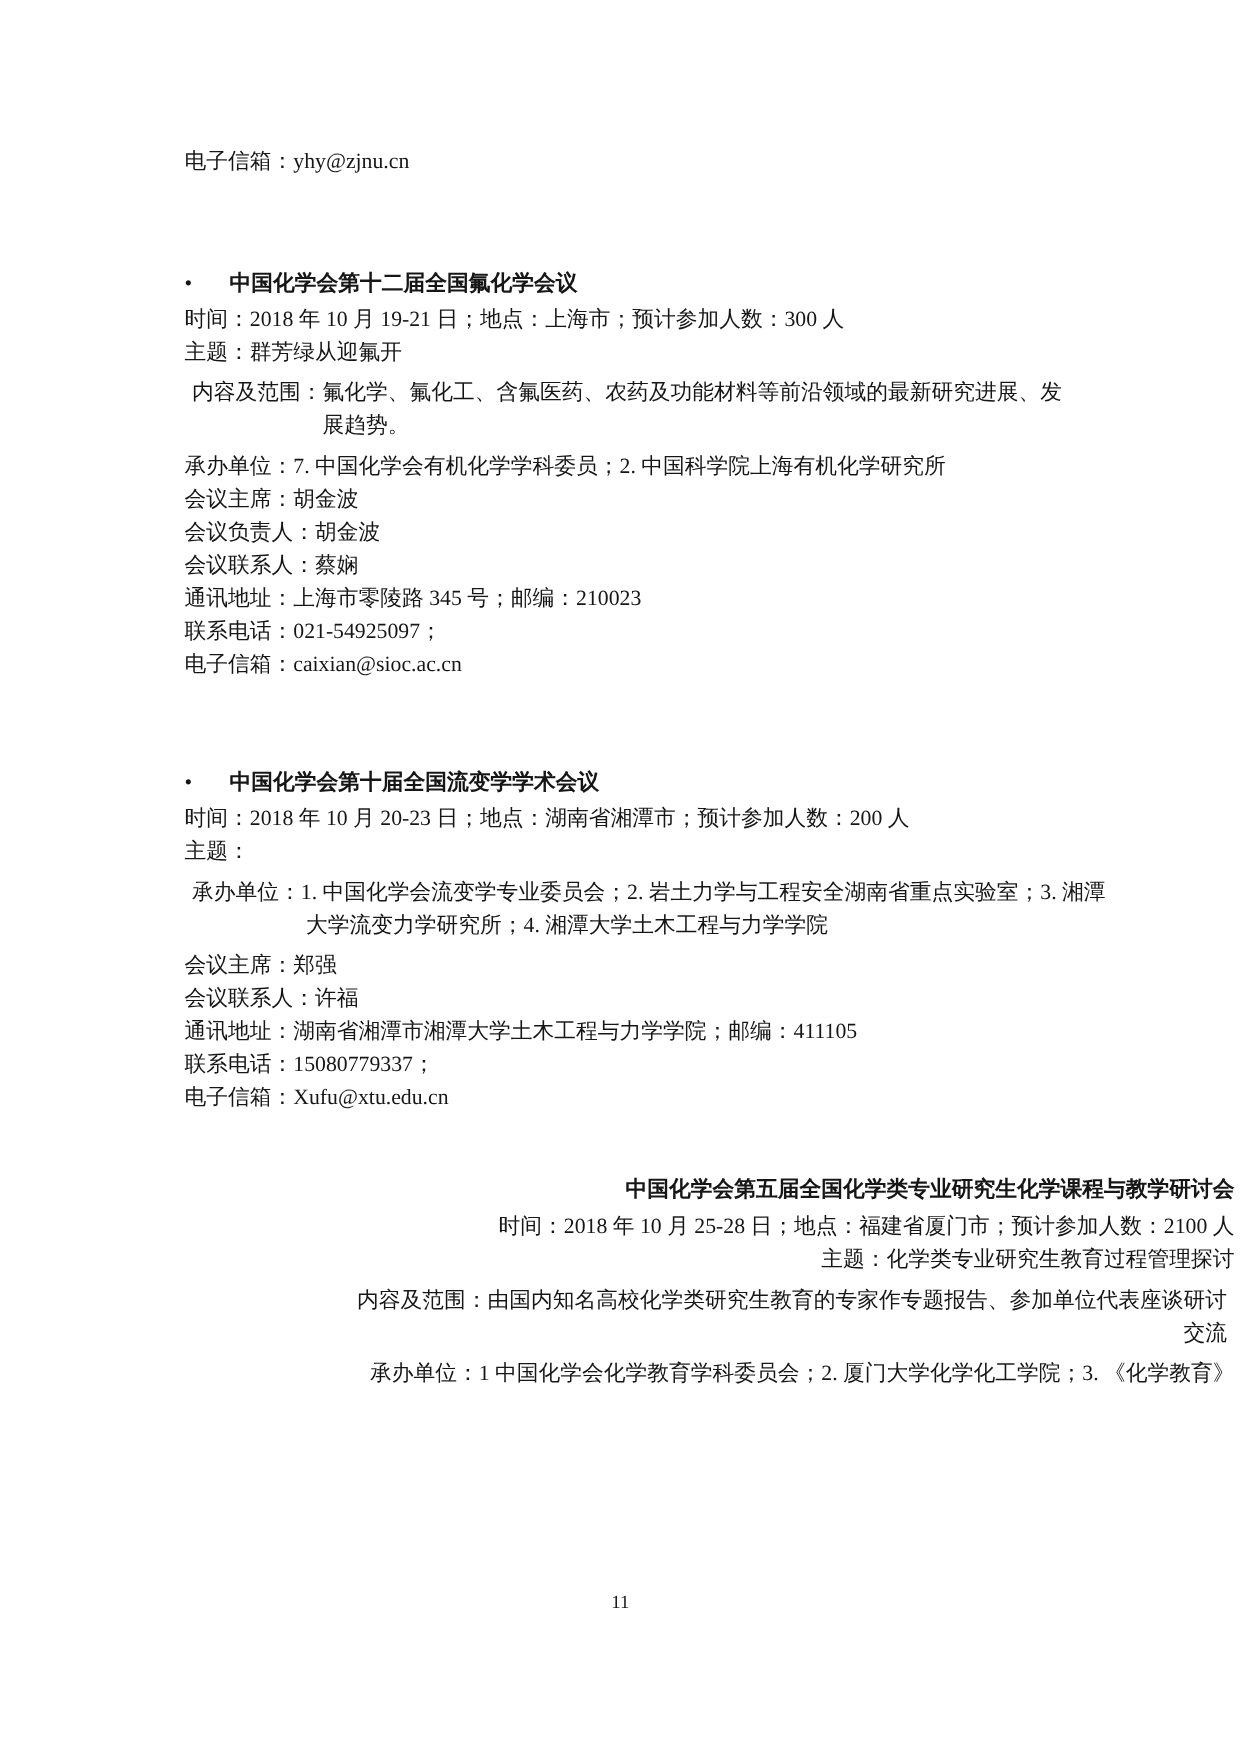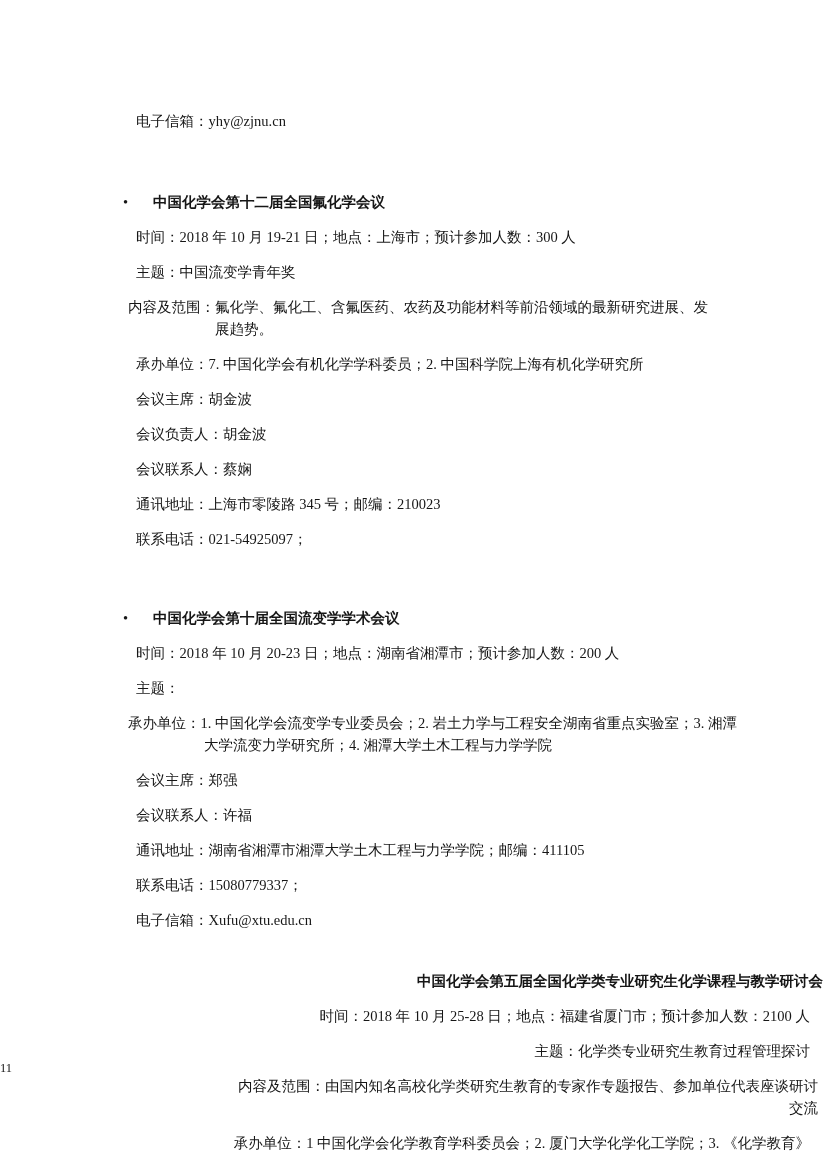--- a/index.html
+++ b/index.html
@@ -18,21 +18,21 @@
     line-height: 22px;
     color: #161616;
   }
   .content {
     position: absolute;
     left: 123px;
     top: 97px;
     width: 700px;
   }
   .ln {
-    margin: 13px;
+    margin: 0;
     white-space: pre;
   }
   .para {
     margin: 5px;
     white-space: pre-line;
   }
   .hang-scope {
     padding-left: 87px;
     text-indent: -87px;
   }
@@ -57,50 +57,51 @@
   .heading3 {
     font-weight: 700;
     padding-left: 24px;
     margin-bottom: 3px;
   }
   .pageno {
     position: absolute;
     top: 1060px;
     left: 0;
     width: 827px;
-    text-align: left;
+    text-align: center;
     font-size: 12.5px;
     line-height: 16px;
     font-family: "Liberation Serif", "DejaVu Serif", serif;
     color: #161616;
   }
 </style>
 </head>
 <body>
 
 <div class="page">
   <div class="content">
 
     <div class="ln">电子信箱：yhy@zjnu.cn</div>
 
     <section class="sec sec1">
       <div class="heading">
         <span class="bullet">•</span>
         <span class="title">中国化学会第十二届全国氟化学会议</span>
       </div>
       <div class="ln">时间：2018 年 10 月 19-21 日；地点：上海市；预计参加人数：300 人</div>
-      <div class="ln">主题：中国流变学青年奖</div>
+      <div class="ln">主题：群芳绿从迎氟开</div>
       <div class="para hang-scope">内容及范围：氟化学、氟化工、含氟医药、农药及功能材料等前沿领域的最新研究进展、发
 展趋势。</div>
       <div class="ln">承办单位：7. 中国化学会有机化学学科委员；2. 中国科学院上海有机化学研究所</div>
       <div class="ln">会议主席：胡金波</div>
       <div class="ln">会议负责人：胡金波</div>
       <div class="ln">会议联系人：蔡娴</div>
       <div class="ln">通讯地址：上海市零陵路 345 号；邮编：210023</div>
       <div class="ln">联系电话：021-54925097；</div>
+      <div class="ln">电子信箱：caixian@sioc.ac.cn</div>
     </section>
 
     <section class="sec sec2">
       <div class="heading">
         <span class="bullet">•</span>
         <span class="title">中国化学会第十届全国流变学学术会议</span>
       </div>
       <div class="ln">时间：2018 年 10 月 20-23 日；地点：湖南省湘潭市；预计参加人数：200 人</div>
       <div class="ln">主题：</div>
       <div class="para hang-org">承办单位：1. 中国化学会流变学专业委员会；2. 岩土力学与工程安全湖南省重点实验室；3. 湘潭

